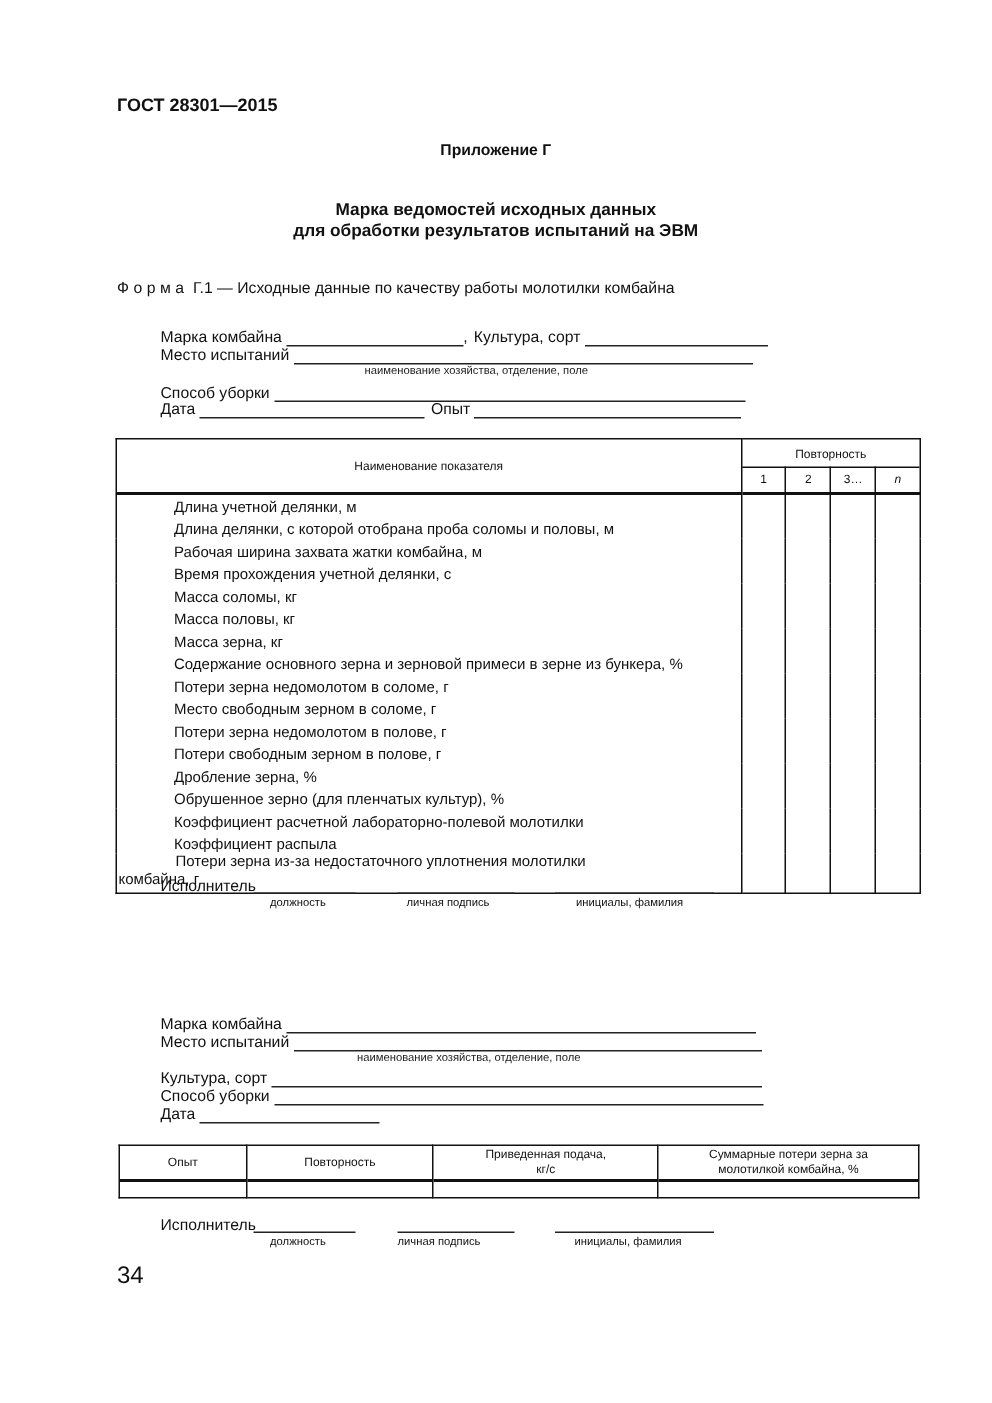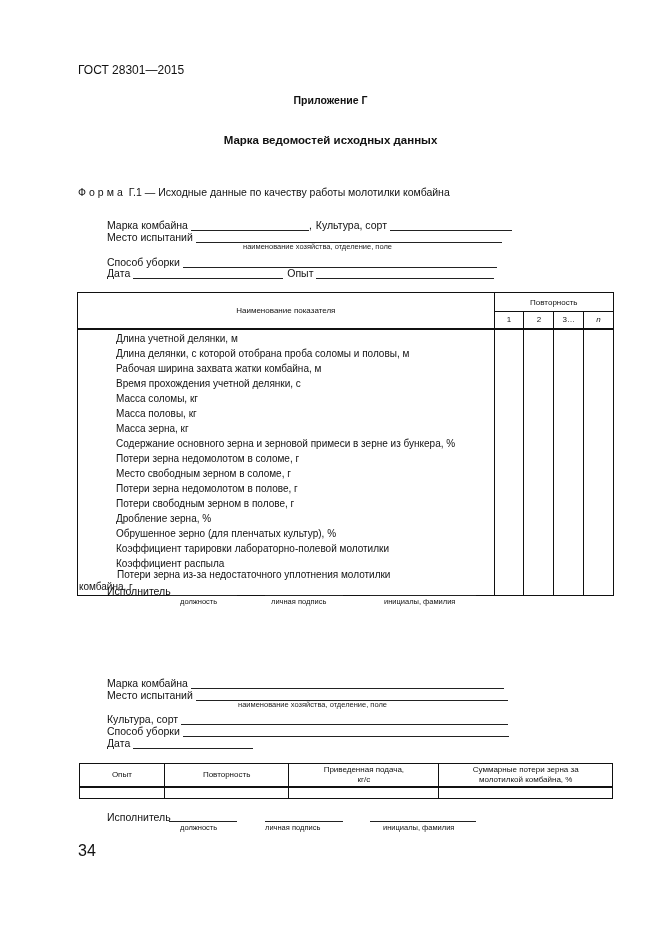--- a/index.html
+++ b/index.html
@@ -1,19 +1,19 @@
 <!DOCTYPE html>
 <html><head>
 <meta charset="utf-8">
 <style>
   * { margin: 0; padding: 0; box-sizing: border-box; }
   html, body { width: 661px; height: 935px; background: #ffffff; overflow: hidden; }
   body { position: relative; font-family: "Liberation Sans", sans-serif; color: #111; }
   .abs { position: absolute; white-space: nowrap; }
-  .hdr { left: 78px; top: 63px; font-size: 12px; font-weight: normal; }
+  .hdr { left: 78px; top: 63px; font-size: 12px; font-weight: bold; }
   .center { left: 0; width: 661px; text-align: center; font-weight: bold; }
   .appx { top: 94px; font-size: 10.5px; line-height: 13px; }
   .title { top: 133px; font-size: 11.5px; line-height: 14px; }
   .form-cap { font-size: 10.5px; }
   .spaced { letter-spacing: 3px; }
   .fld { font-size: 10.5px; line-height: 12px; display: flex; align-items: flex-end; }
   .line { border-bottom: 1px solid #222; height: 10px; display: inline-block; margin-left: 3px; }
   .hint { font-size: 7.5px; color: #222; }
   table.t1 { position: absolute; left: 77px; top: 292px; width: 537px; border-collapse: collapse; font-size: 10px; }
   .t1 td, .t1 th { border-left: 1px solid #111; border-right: 1px solid #111; font-weight: normal; }
@@ -37,20 +37,21 @@
 <body>
 
 <div class="abs hdr">ГОСТ 28301—2015</div>
 
 <div class="abs center appx">
   <div>Приложение Г</div>
 </div>
 
 <div class="abs center title">
   <div>Марка ведомостей исходных данных</div>
+  <div>для обработки результатов испытаний на ЭВМ</div>
 </div>
 
 <div class="abs form-cap" style="left:78px; top:186px;">
   <span class="spaced">Форма</span>
   <span>Г.1 — Исходные данные по качеству работы молотилки комбайна</span>
 </div>
 
 <div class="abs fld" style="left:107px; top:219px;">
   <span>Марка комбайна</span>
   <span class="line" style="width:118px;"></span>
@@ -186,21 +187,21 @@
         <td></td>
       </tr>
   <tr class="row">
         <td class="nm">Обрушенное зерно (для пленчатых культур), %</td>
         <td></td>
         <td></td>
         <td></td>
         <td></td>
       </tr>
   <tr class="row">
-        <td class="nm">Коэффициент тарировки лабораторно-полевой молотилки</td>
+        <td class="nm">Коэффициент расчетной лабораторно-полевой молотилки</td>
         <td></td>
         <td></td>
         <td></td>
         <td></td>
       </tr>
   <tr class="row">
         <td class="nm">Коэффициент распыла</td>
         <td></td>
         <td></td>
         <td></td>

